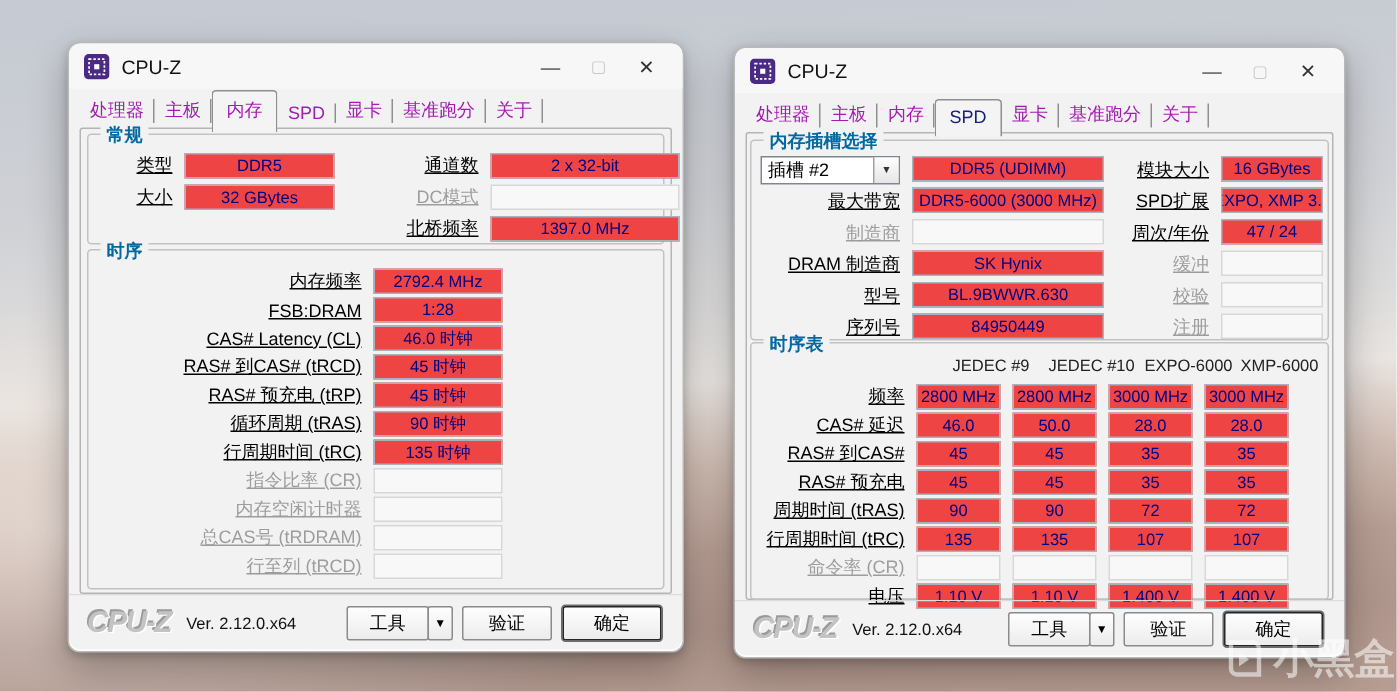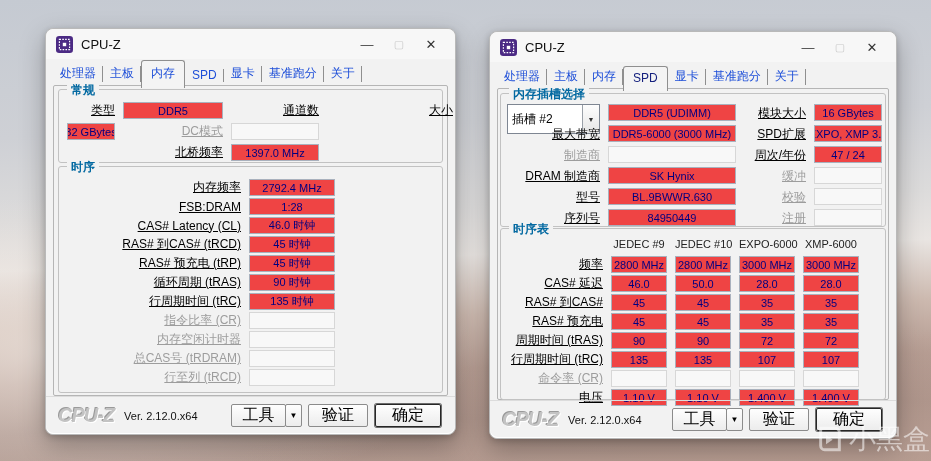--- a/index.html
+++ b/index.html
@@ -18,60 +18,60 @@
   .titlebar{position:absolute;top:0;left:0;right:0;height:30px;display:flex;align-items:center;
     padding:0 8px 0 10px;background:#f7f7f7;border-radius:8px 8px 0 0;}
   .appicon{width:17px;height:17px;margin-right:8px;flex:0 0 auto;}
   .title{font-size:13px;color:#111;}
   .winctl{margin-left:auto;display:flex;}
   .ctl{width:32px;height:26px;display:flex;align-items:center;justify-content:center;
     font-size:13px;color:#444;}
   .ctl.max{color:#c9c9c9;font-size:11px;}
   .ctl.close{font-size:13px;color:#333;}
   .tabs{position:absolute;top:31px;left:7px;right:7px;height:26px;display:flex;align-items:flex-end;}
-  .tab{font-size:12px;color:#1d4ed8;padding:3px 7px 4px;position:relative;white-space:nowrap;}
+  .tab{font-size:12px;color:#a21caf;padding:3px 7px 4px;position:relative;white-space:nowrap;}
   .tab:not(.active)::after{content:'';position:absolute;right:0;top:4px;bottom:4px;width:1px;background:#8f8f8f;}
   .tab.active{background:#f4f4f4;border:1px solid #8f8f8f;border-bottom:none;border-radius:3px 3px 0 0;
     padding:4px 9px 6px;margin-bottom:-2px;z-index:3;}
   .tab.active.navy{color:#15217e;}
   .page{position:absolute;left:7px;right:7px;top:56px;bottom:38px;border:1px solid #b5b5b5;
     border-radius:2px;background:#f2f2f2;}
   .grp{position:absolute;border:1px solid #c2c2c2;border-radius:3px;}
   .legend{position:absolute;top:-8px;left:8px;background:#f2f2f2;padding:0 4px;font-size:12px;color:#0369a1;font-weight:bold;}
   .lbl{font-size:12px;color:#000;text-align:right;white-space:nowrap;align-self:center;overflow:visible;text-decoration:underline;}
   .lbl.dis{color:#9d9d9d;}
   .fbox{box-sizing:border-box;height:17px;background:#ef4444;border:1px solid #a9b1bd;
     display:flex;align-items:center;justify-content:center;font-size:11px;color:#000080;
     white-space:nowrap;overflow:hidden;}
   .fbox.dis{background:#f8f8f8;border-color:#d7d7d7;}
   .colhead{font-size:11px;color:#222;text-align:center;align-self:center;white-space:nowrap;}
-  .dropdown{box-sizing:border-box;height:30px;background:#fff;border:1px solid #7e8692;display:flex;align-items:center;}
+  .dropdown{box-sizing:border-box;height:19px;background:#fff;border:1px solid #7e8692;display:flex;align-items:center;}
   .dropdown .ddtext{flex:1;font-size:12px;color:#000;padding-left:4px;white-space:nowrap;}
   .ddbtn{width:16px;height:100%;background:linear-gradient(#fdfdfd,#e6e6e6);border-left:1px solid #9aa0a8;
     display:flex;align-items:center;justify-content:center;font-size:7px;color:#333;}
   .footer{position:absolute;left:0;right:0;bottom:0;height:37px;display:flex;align-items:center;
     padding:0 14px 0 12px;border-top:1px solid #dcdcdc;box-shadow:0 -1px 0 #fff inset;border-radius:0 0 8px 8px;}
   .cpuzlogo{font-size:20px;font-weight:bold;font-style:italic;letter-spacing:-1px;color:#c3c3c3;
     text-shadow:1px 1px 0 #ffffff,-1px -1px 0 #9a9a9a;}
   .version{font-size:11px;color:#111;margin-left:10px;}
   .btn{box-sizing:border-box;height:23px;background:linear-gradient(#fefefe,#ececec);
-    border:1px solid #8b8b8b;border-radius:2px;font-size:16px;color:#000;
+    border:1px solid #8b8b8b;border-radius:2px;font-size:12px;color:#000;
     display:flex;align-items:center;justify-content:center;}
   .btn.default{border:1px solid #262626;box-shadow:0 0 0 1px #6b6b6b;}
   .gen-grid{display:grid;grid-template-columns:48px 100px 88px 126px;column-gap:8px;row-gap:4px;
     grid-auto-rows:17px;padding:12px 8px 8px 8px;}
   .tim-grid{display:grid;grid-template-columns:174px 86px;column-gap:8px;row-gap:2px;
     grid-auto-rows:17px;padding:12px 8px 8px 8px;}
   .slot-grid{display:grid;grid-template-columns:93px 128px 62px 68px;column-gap:8px;row-gap:3px;
     grid-auto-rows:18px;padding:10px 8px 8px 6px;}
   .tab2-grid{display:grid;grid-template-columns:96px 56px 56px 56px 56px;column-gap:8px;row-gap:2px;
     grid-auto-rows:17px;padding:8px 8px 8px 6px;}
-  .tab2-grid .hrow{height:15px;}
+  .tab2-grid .hrow{height:15px;margin-left:24px;}
   .watermark{position:absolute;right:1px;bottom:4px;display:flex;align-items:center;gap:3px;
-    color:rgba(255,255,255,.55);font-size:27px;font-weight:normal;z-index:50;pointer-events:none;}
+    color:rgba(255,255,255,.55);font-size:27px;font-weight:bold;z-index:50;pointer-events:none;}
 </style>
 </head>
 <body>
 
 <div class="window" style="left:45px;top:28px;width:409px;height:405px;">
   <div class="titlebar">
     <span class="appicon">
       <svg width="17" height="17" viewBox="0 0 16 16">
           <rect width="16" height="16" rx="3" fill="#4b2a84"></rect>
           <rect x="3.2" y="3.2" width="9.6" height="9.6" fill="none" stroke="#fff" stroke-width="1.1" stroke-dasharray="1.5 1.2"></rect>
@@ -96,20 +96,21 @@
     <span class="tab">关于</span>
   </div>
   <div class="page"></div>
 
   <div class="grp" style="left:12px;right:12px;top:60px;height:72px;">
     <span class="legend">常规</span>
     <div class="gen-grid">
       <span class="lbl">类型</span>
       <span class="fbox">DDR5</span>
       <span class="lbl">通道数</span>
+      <span class="fbox">2 x 32-bit</span>
 
       <span class="lbl">大小</span>
       <span class="fbox">32 GBytes</span>
       <span class="lbl dis">DC模式</span>
       <span class="fbox dis"></span>
 
       <span></span>
         <span></span>
       <span class="lbl">北桥频率</span>
       <span class="fbox">1397.0 MHz</span>

